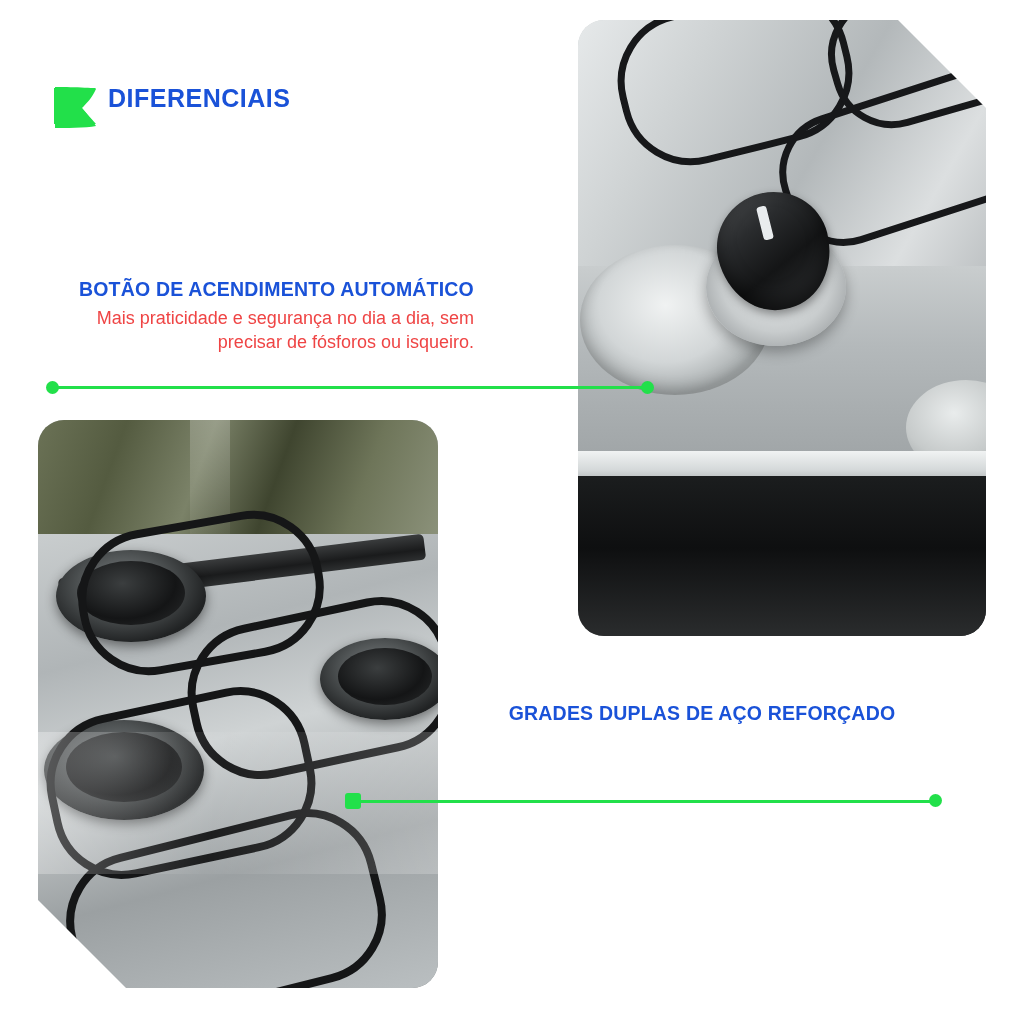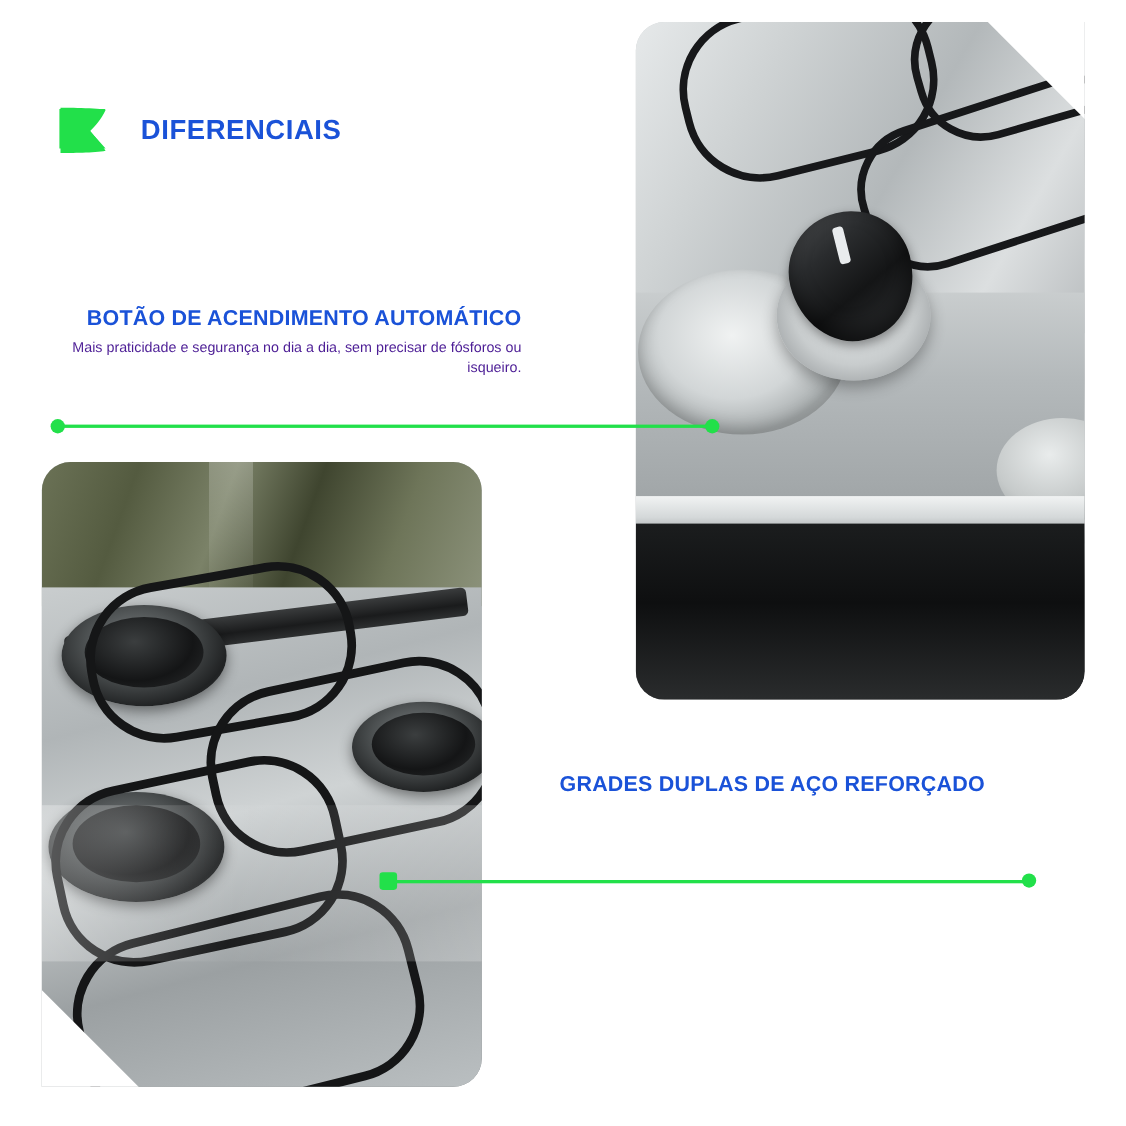--- a/index.html
+++ b/index.html
@@ -12,24 +12,24 @@
     height: 1024px;
     position: relative;
     overflow: hidden;
     font-family: "Liberation Sans", sans-serif;
   }
 
   
   .header {
     position: absolute;
     left: 52px;
-    top: 95px;
+    top: 84px;
     display: flex;
-    align-items: center;
-    gap: 26px;
+    align-items: flex-start;
+    gap: 6px;
   }
   .flag-icon {
     width: 50px;
     height: 46px;
     display: block;
   }
   .header-title {
     font-size: 25px;
     font-weight: bold;
     letter-spacing: 0.5px;
@@ -46,22 +46,22 @@
   }
   .feature-top .f-title {
     font-size: 19.5px;
     font-weight: bold;
     color: #1a52d8;
     letter-spacing: 0.2px;
     margin: 0 0 6px 0;
     line-height: 1.2;
   }
   .feature-top .f-desc {
-    font-size: 13px;
-    color: #4c1d95;
+    font-size: 18px;
+    color: #ef4444;
     line-height: 1.32;
     margin: 0;
   }
 
   .feature-bottom {
     position: absolute;
     right: 62px;
     top: 702px;
     width: 520px;
     text-align: center;

